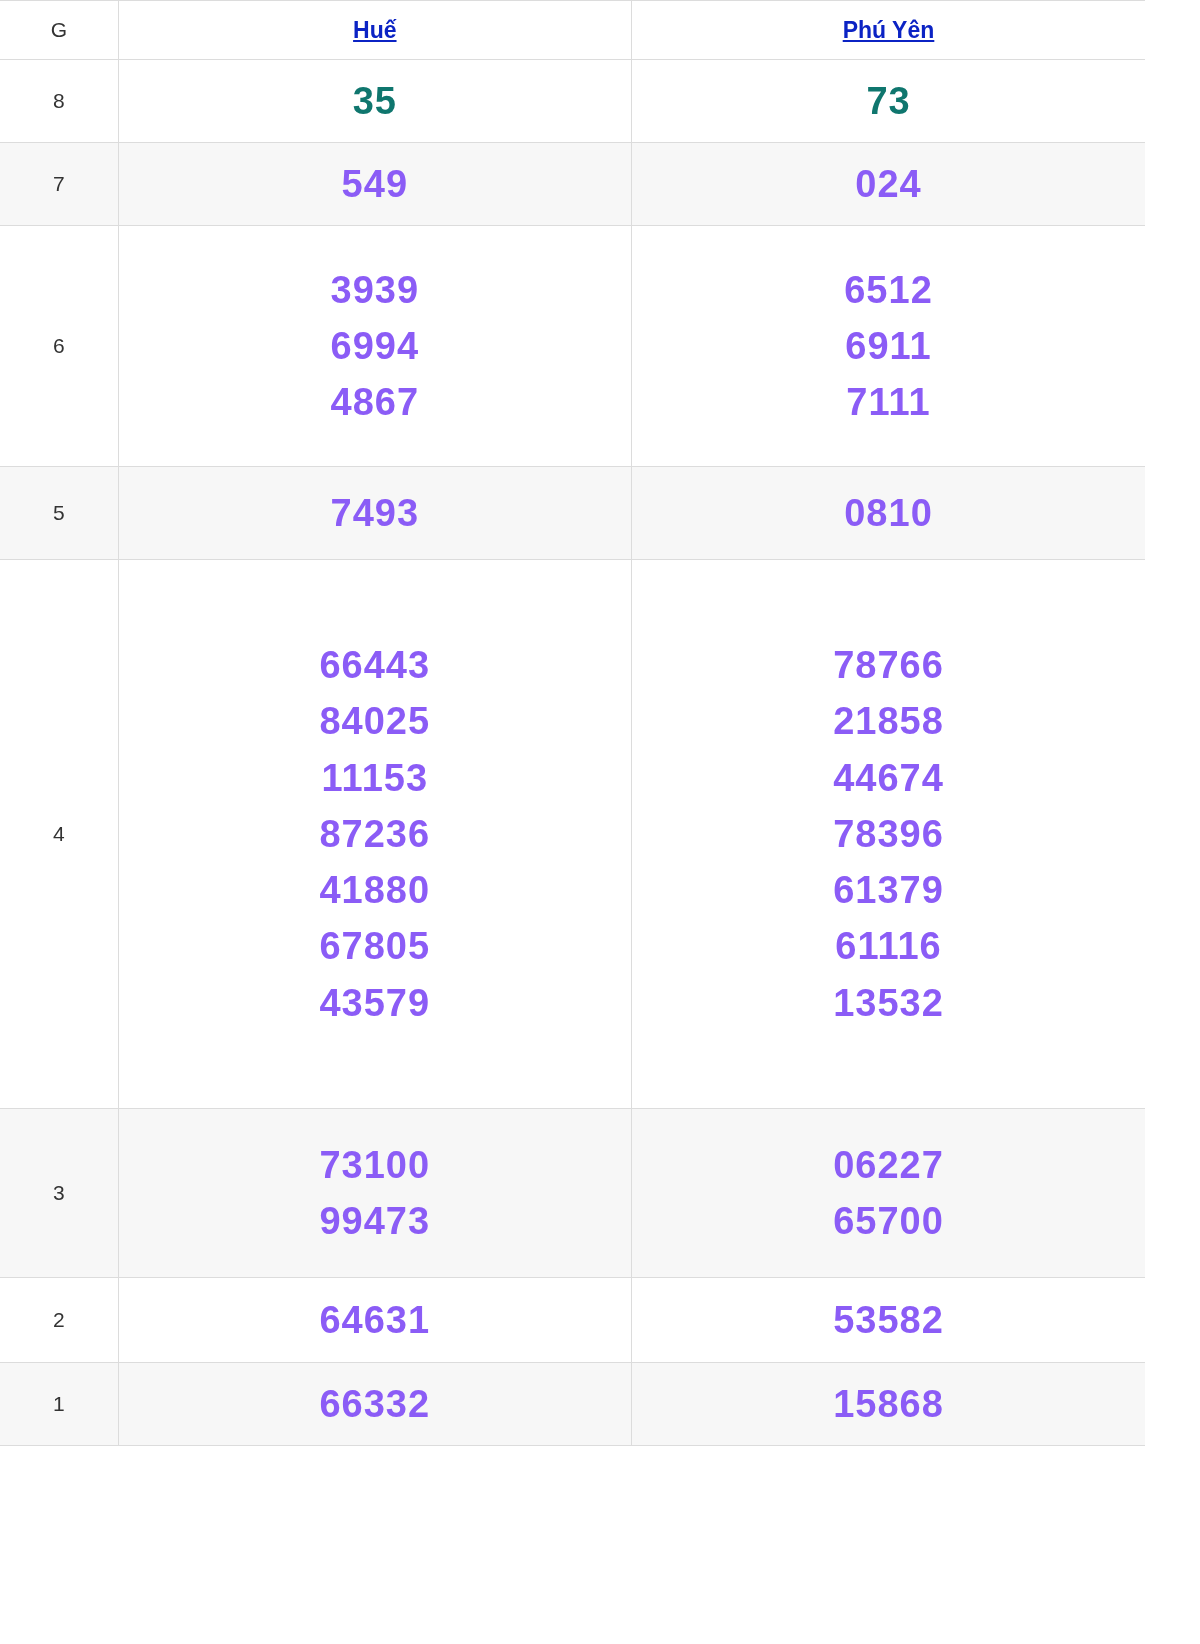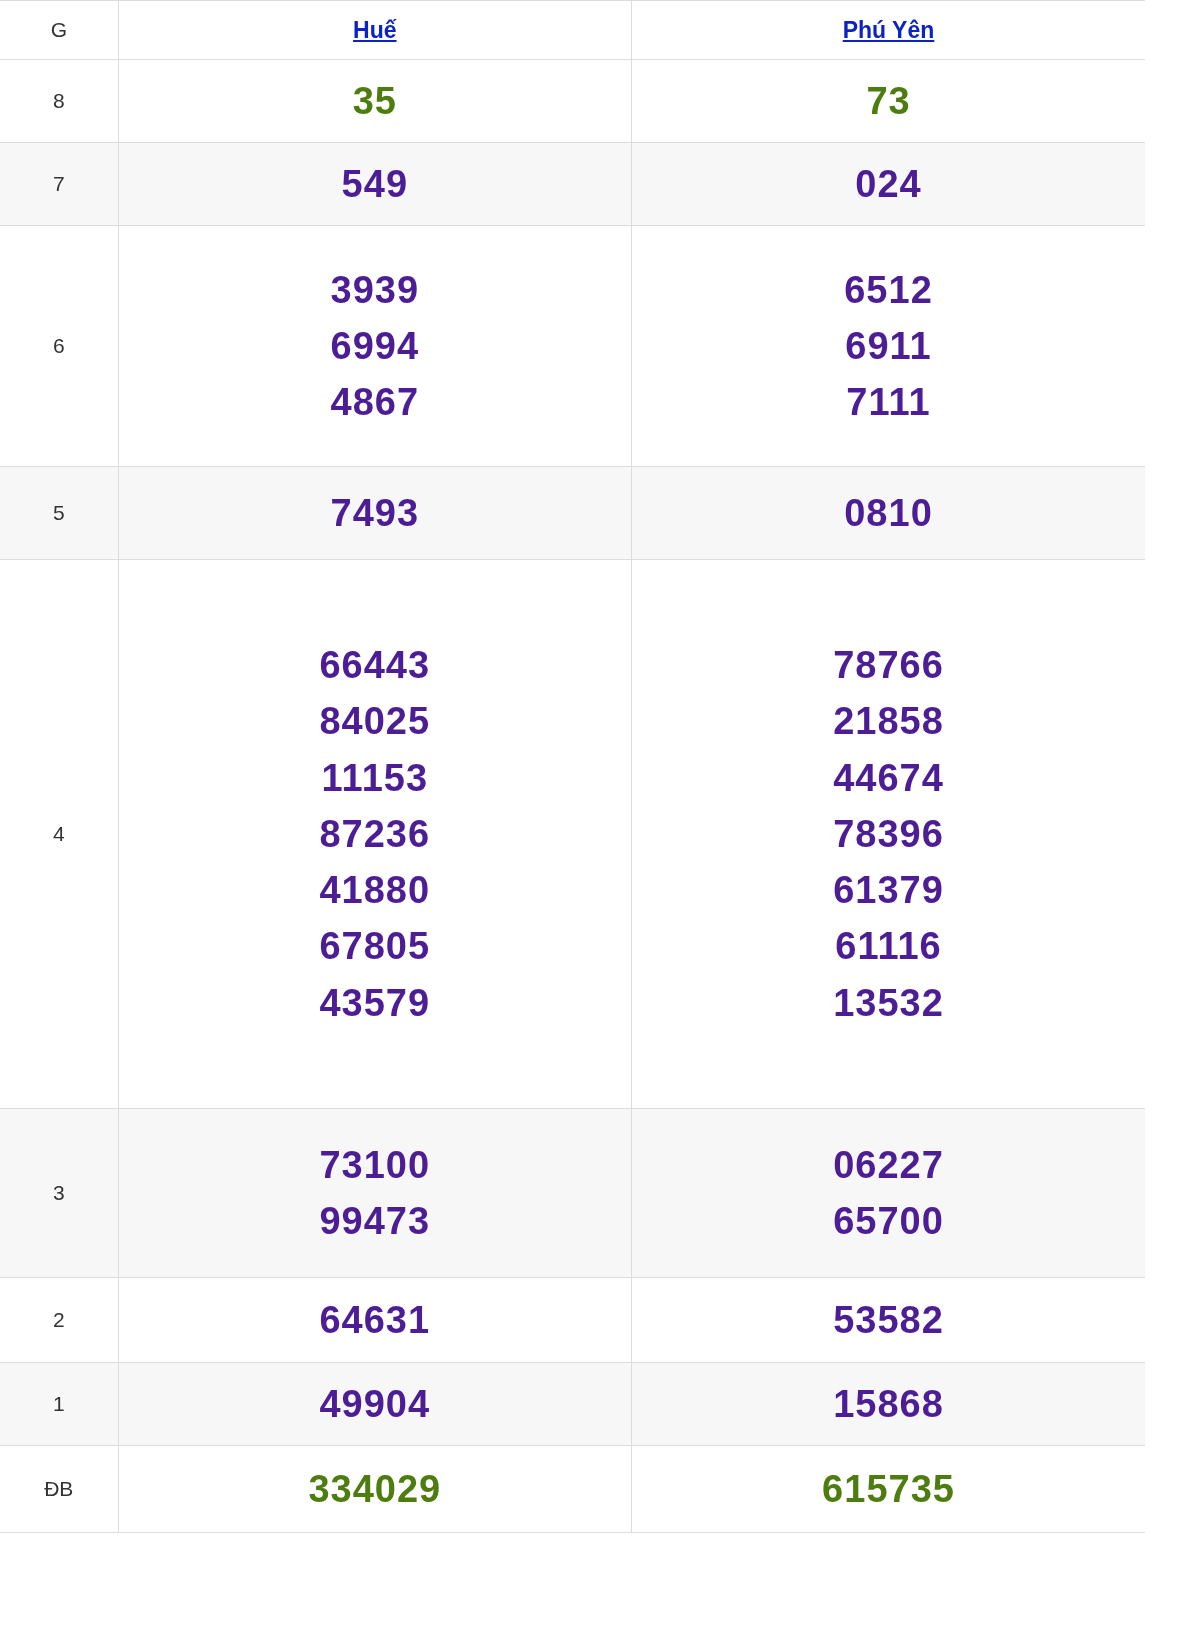--- a/index.html
+++ b/index.html
@@ -62,24 +62,24 @@
     font-size: 21px;
     color: #333333;
     font-weight: normal;
   }
 
   td.nums {
     font-size: 38px;
     font-weight: bold;
     letter-spacing: 1px;
     line-height: 1.48;
-    color: #4c1d95;
+    color: #8b5cf6;
   }
   td.nums.red {
-    color: #4d7c0f;
+    color: #0f766e;
   }
   .num-line {
     display: block;
   }
 
   tr.shade td {
     background: #f7f7f7;
   }
   tr.plain td {
     background: #ffffff;
@@ -202,31 +202,22 @@
         <span class="num-line">64631</span>
       </td>
       <td class="nums">
         <span class="num-line">53582</span>
       </td>
     </tr>
 
     <tr class="shade h-1">
       <td class="gcol">1</td>
       <td class="nums prov-first">
-        <span class="num-line">49904</span>
+        <span class="num-line">66332</span>
       </td>
       <td class="nums">
         <span class="num-line">15868</span>
       </td>
     </tr>
 
-    <tr class="plain h-db">
-      <td class="gcol">ĐB</td>
-      <td class="nums red prov-first">
-        <span class="num-line">334029</span>
-      </td>
-      <td class="nums red">
-        <span class="num-line">615735</span>
-      </td>
-    </tr>
 
   </tbody>
 </table>
 
 </body></html>

